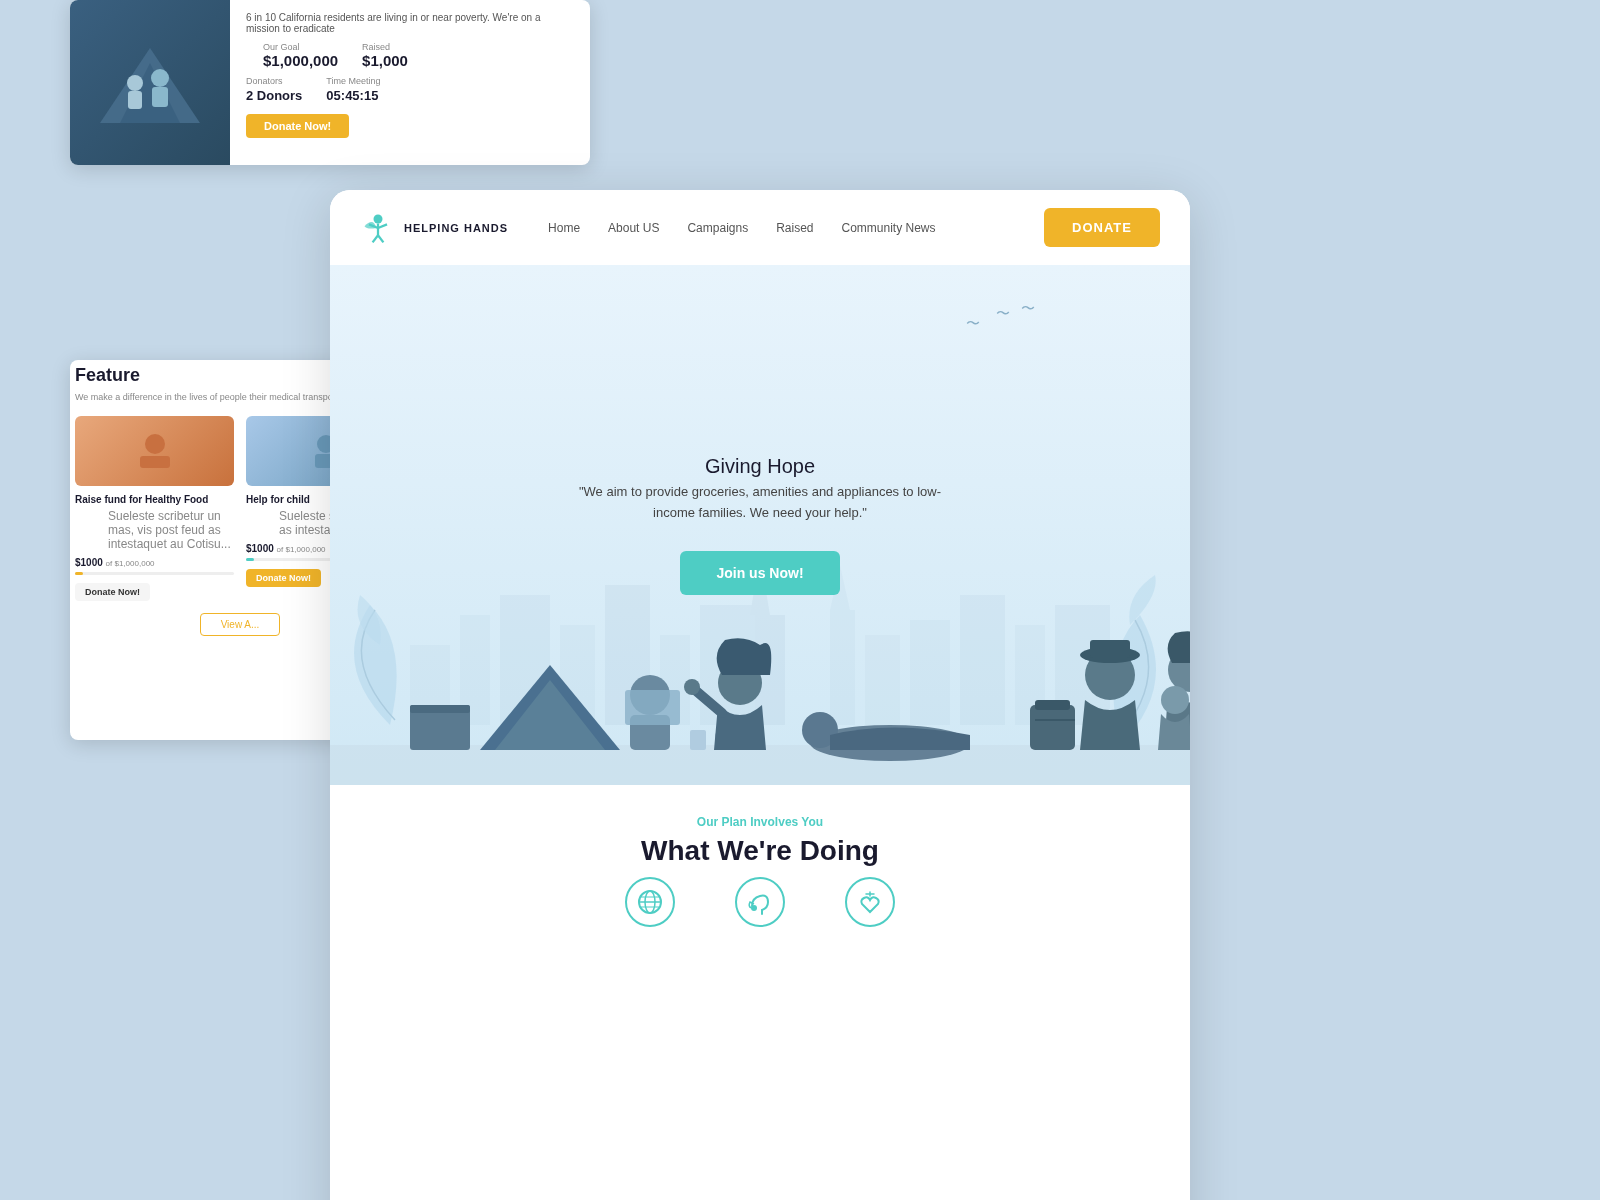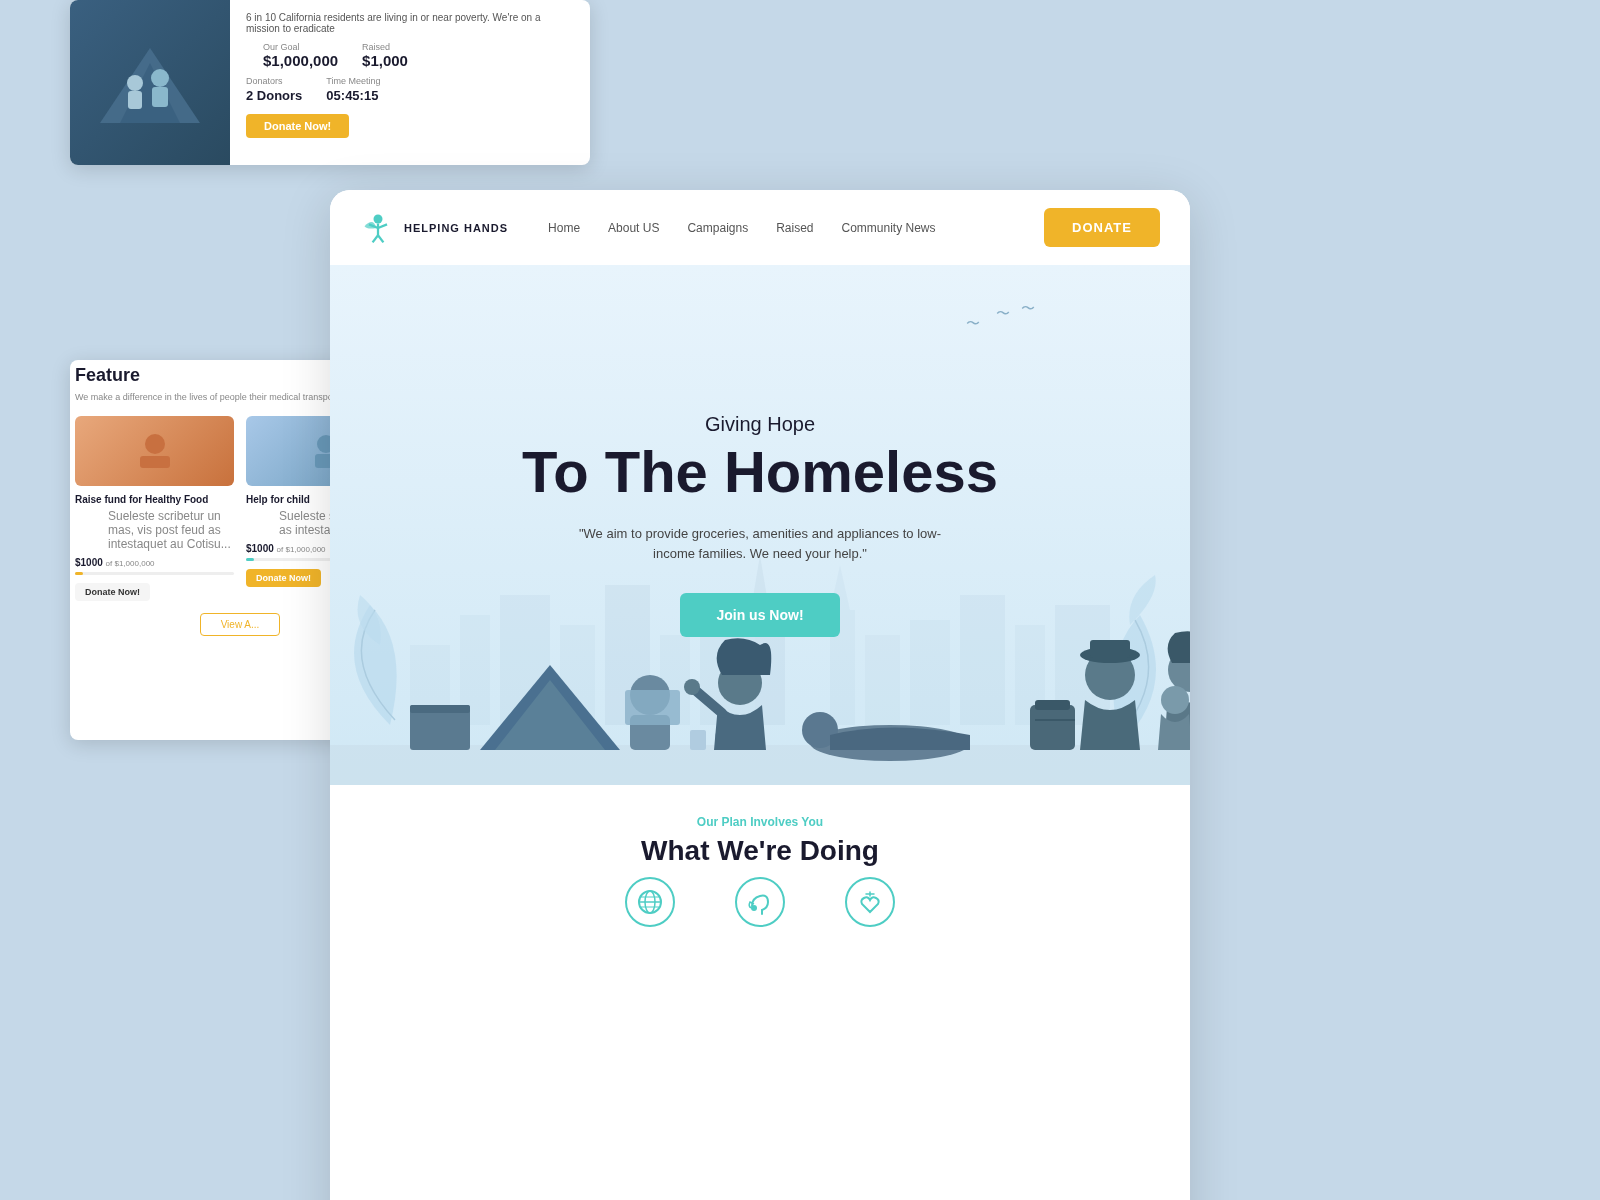--- a/index.html
+++ b/index.html
@@ -650,21 +650,20 @@
       <svg class="leaf-right" width="100" height="180" viewBox="0 0 100 180">
         <path d="M60,180 Q120,120 80,50 Q40,90 60,180Z" fill="#a8d0e8" opacity="0.7"></path>
         <path d="M55,175 Q110,115 75,55" stroke="#90b8d0" stroke-width="1.5" fill="none"></path>
 
         <path d="M70,60 Q100,30 95,10 Q65,30 70,60Z" fill="#a8d0e8" opacity="0.6"></path>
       </svg>
     </div>
 
     <div class="hero-content">
       <h2 class="hero-subtitle">Giving Hope</h2>
-      <h1 class="hero-title">To The Homeless</h1>
       <p class="hero-desc">"We aim to provide groceries, amenities and appliances to low-income families. We need your help."</p>
       <button class="btn-join">Join us Now!</button>
     </div>
 
     <div class="hero-illustration">
       <svg width="860" height="220" viewBox="0 0 860 220" preserveAspectRatio="xMidYMax meet">
 
         <rect x="0" y="180" width="860" height="40" fill="#c8dce8" opacity="0.5"></rect>
 
         <rect x="80" y="140" width="60" height="45" fill="#5a7a90" rx="3"></rect>

